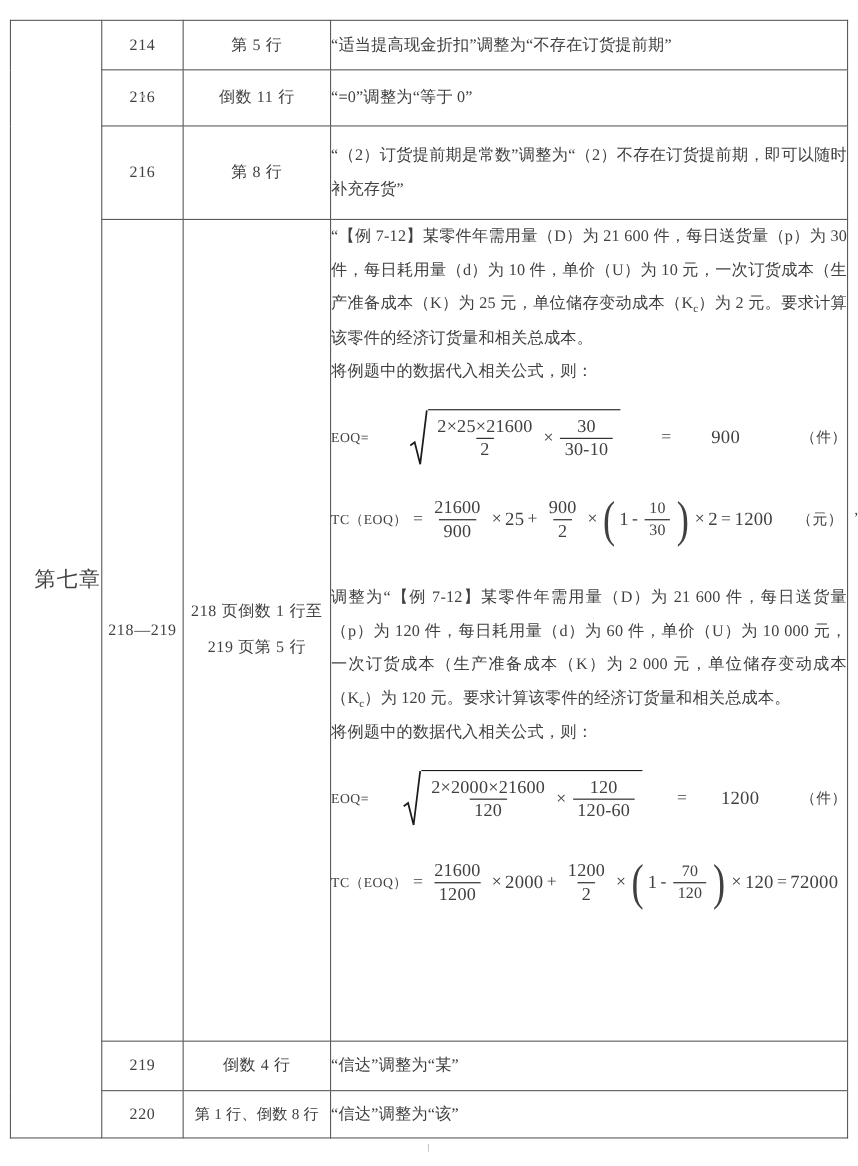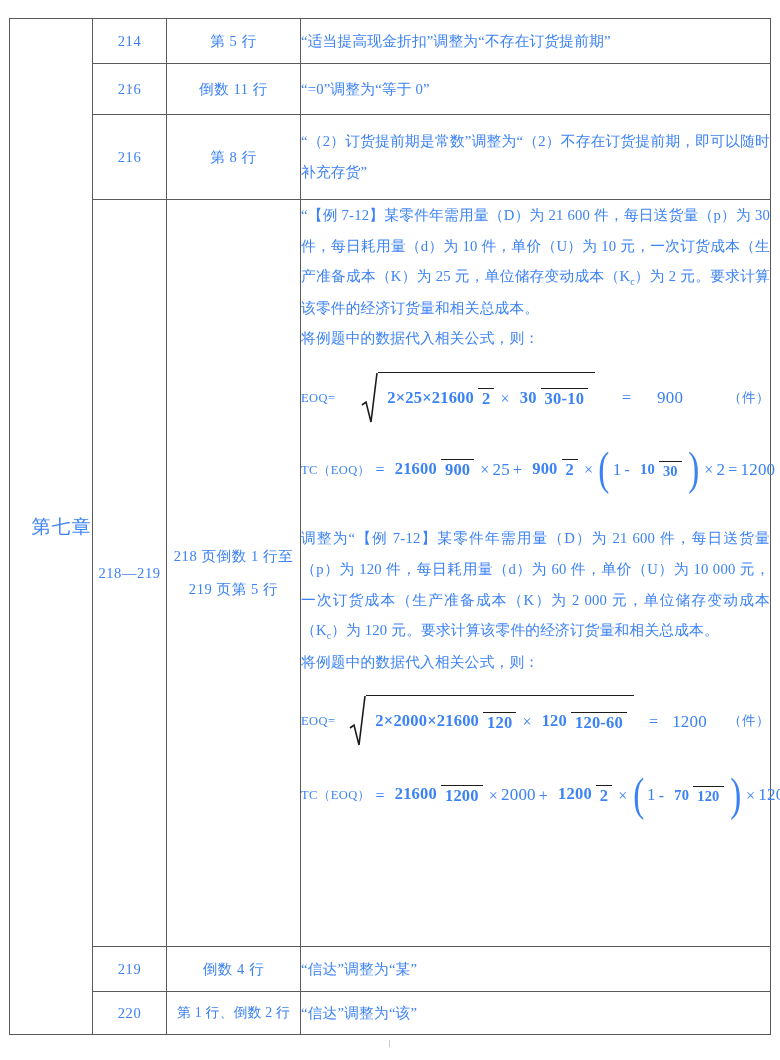--- a/index.html
+++ b/index.html
@@ -28,21 +28,21 @@
     left: 9px;
     top: 18px;
     width: 761px;
     border-collapse: collapse;
     table-layout: fixed;
   }
   table.errata td {
     border: 1px solid #5a5a5a;
     vertical-align: middle;
     padding: 0;
-    color: #3b82f6;
+    color: #404040;
   }
 
   .col-chapter { width: 83px; }
   .col-page    { width: 74px; }
   .col-line    { width: 134px; }
   .col-content { width: 470px; }
 
   .c-center {
     text-align: center;
     font-size: 14.5px;
@@ -91,27 +91,27 @@
     margin-right: 2px;
   }
   .m-op {
     margin: 0 3px;
     font-size: 16px;
   }
   .m-num { font-size: 17px; }
 
   .frac {
     display: inline-flex;
+    flex-direction: column;
     align-items: center;
     justify-content: center;
     vertical-align: middle;
     margin: 0 3px;
     font-size: 16.5px;
     line-height: 1.12;
-    font-weight: bold;
   }
   .frac > .nu { padding: 0 4px 1px 4px; }
   .frac > .de { padding: 1px 4px 0 4px; border-top: 1.3px solid #1c1c1c; }
 
   .frac.small { font-size: 14.5px; }
 
   
   .sqrt {
     display: inline-flex;
     align-items: stretch;
@@ -382,21 +382,21 @@
         <td class="content-cell">
           <p>“信达”调整为“某”</p>
         </td>
       </tr>
 
       <tr>
         <td class="c-center cell-pad" style="height:42px;margin-left:36px;">
           <span>220</span>
         </td>
         <td class="c-center cell-pad" style="font-size:13.8px;letter-spacing:0.2px;">
-          <span>第 1 行、倒数 2 行</span>
+          <span>第 1 行、倒数 8 行</span>
         </td>
         <td class="content-cell">
           <p>“信达”调整为“该”</p>
         </td>
       </tr>
 
     </tbody>
   </table>
 
   <span class="stray-dot"></span>

